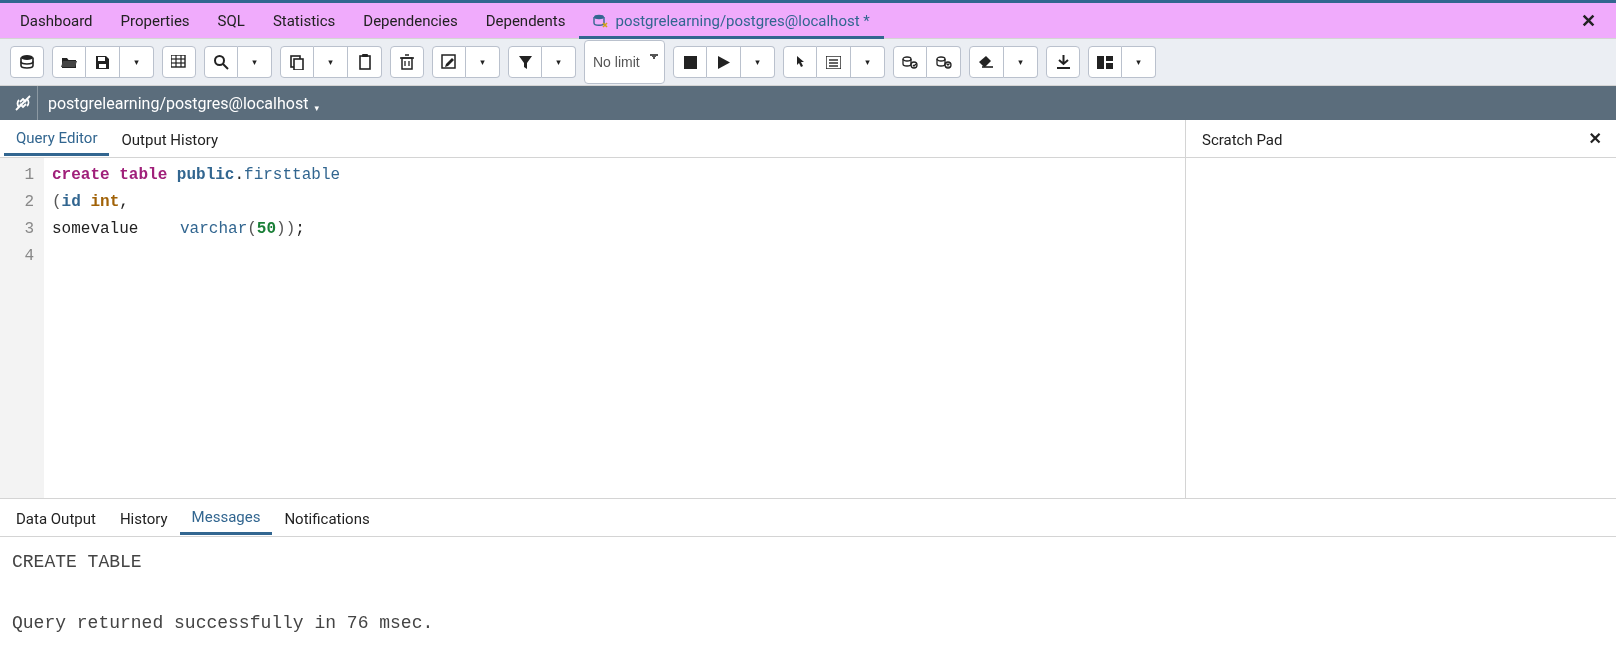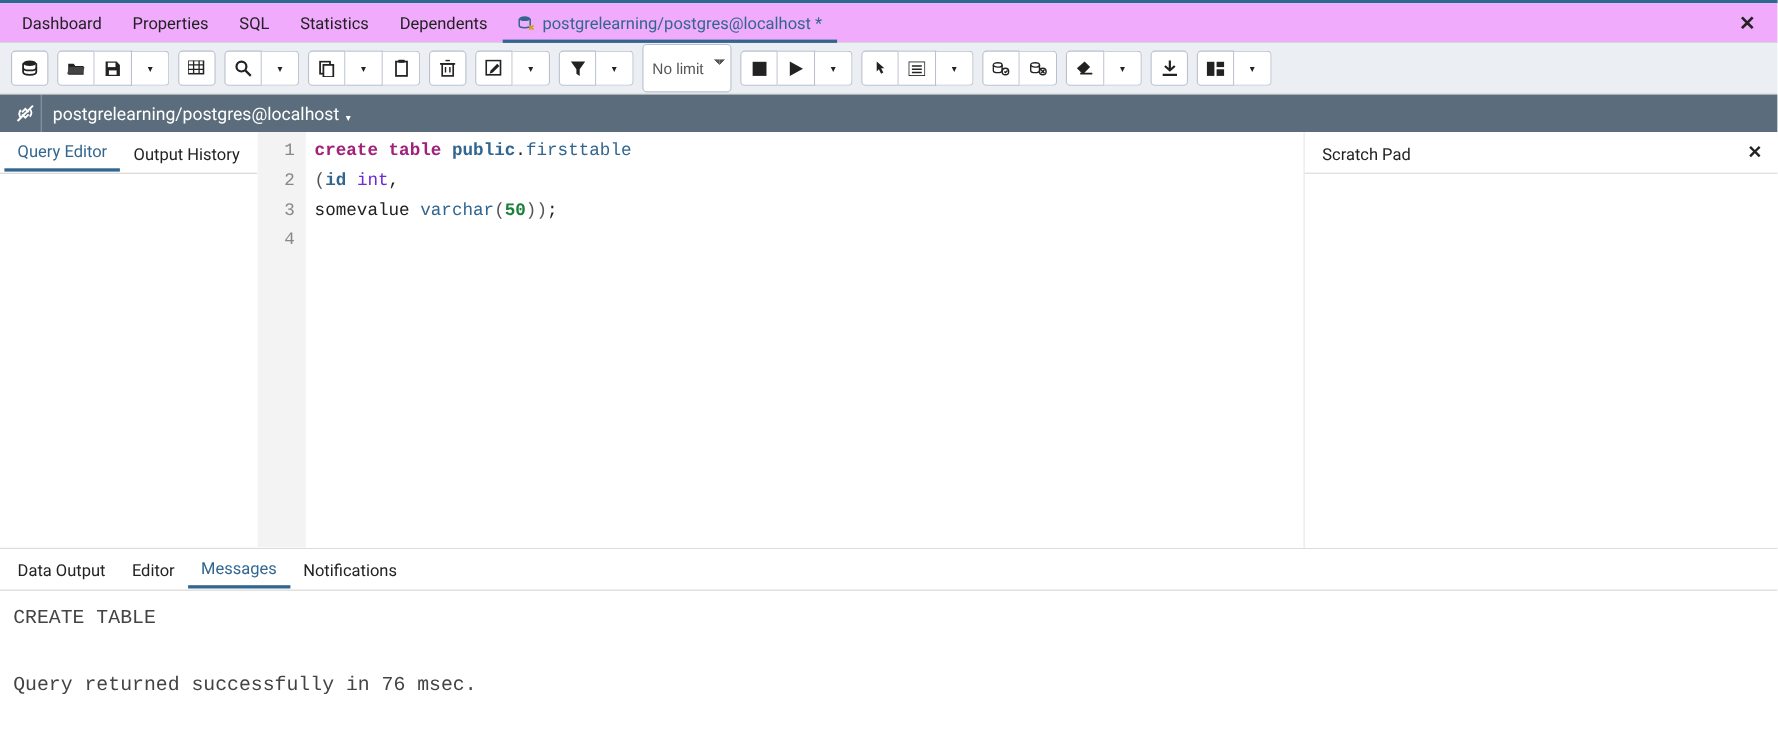--- a/index.html
+++ b/index.html
@@ -117,21 +117,21 @@
     cursor:pointer;
   }
   
   .split-h {
     display: flex;
     height: 378px;
   }
   .editor-pane {
     flex: 1;
     display: flex;
-    flex-direction: row;
+    flex-direction: column;
     border-right: 1px solid #d4d4d4;
     min-width: 0;
   }
   .scratch-pane {
     width: 430px;
     display: flex;
     flex-direction: column;
   }
   .subtabs {
     display: flex;
@@ -176,22 +176,22 @@
     width: 44px;
   }
   .codelines {
     padding: 4px 0 0 8px;
     white-space: pre;
   }
   .kw-create { color: #a0207a; font-weight:bold;}
   .kw-table { color: #a0207a; font-weight:bold;}
   .kw-public { color: #326690; font-weight:bold;}
   .kw-id { color: #326690; font-weight:bold;}
-  .kw-int { color: #6d28d9; }
-  .kw-varchar { color: #326690; }
+  .kw-int { color: #a16207; font-weight: bold; }
+  .kw-varchar { color: #326690; margin-left: 32px; }
   .kw-ident { color: #326690; }
   .paren { color: #555; }
   .num { color: #1a7f37; font-weight:bold;}
   
   .output {
     border-top: 1px solid #d4d4d4;
   }
   .out-body {
     font-family: "SFMono-Regular", Consolas, "Liberation Mono", Menlo, monospace;
     font-size: 18px;
@@ -203,20 +203,21 @@
   svg { display:block; }
 </style>
 </head>
 <body>
 
 <div class="topnav">
   <div class="nav-item">Dashboard</div>
   <div class="nav-item">Properties</div>
   <div class="nav-item">SQL</div>
   <div class="nav-item">Statistics</div>
+  <div class="nav-item">Dependencies</div>
   <div class="nav-item">Dependents</div>
   <div class="nav-item active">
     <span class="db-icon-small">
       <svg width="16" height="16" viewBox="0 0 16 16">
           <ellipse cx="6" cy="4" rx="5" ry="2.2" fill="#326690"></ellipse>
           <path d="M1 4v6c0 1.2 2.2 2.2 5 2.2s5-1 5-2.2V4" fill="none" stroke="#326690" stroke-width="1.4"></path>
           <path d="M10 10l4 4M14 10l-4 4" stroke="#d0a215" stroke-width="1.6"></path>
         </svg>
     </span>
     <span>postgrelearning/postgres@localhost *</span>
@@ -483,20 +484,20 @@
       <div class="subtab" style="color:#222;">Scratch Pad</div>
       <div class="close-sm">✕</div>
     </div>
     <div style="flex:1;background:#fff"></div>
   </div>
 </div>
 
 <div class="output">
   <div class="subtabs">
     <div class="subtab">Data Output</div>
-    <div class="subtab">Editor</div>
+    <div class="subtab">History</div>
     <div class="subtab active">Messages</div>
     <div class="subtab">Notifications</div>
   </div>
   <div class="out-body"><span>CREATE TABLE</span>
 
 <span>Query returned successfully in 76 msec.</span></div>
 </div>
 
 </body></html>

